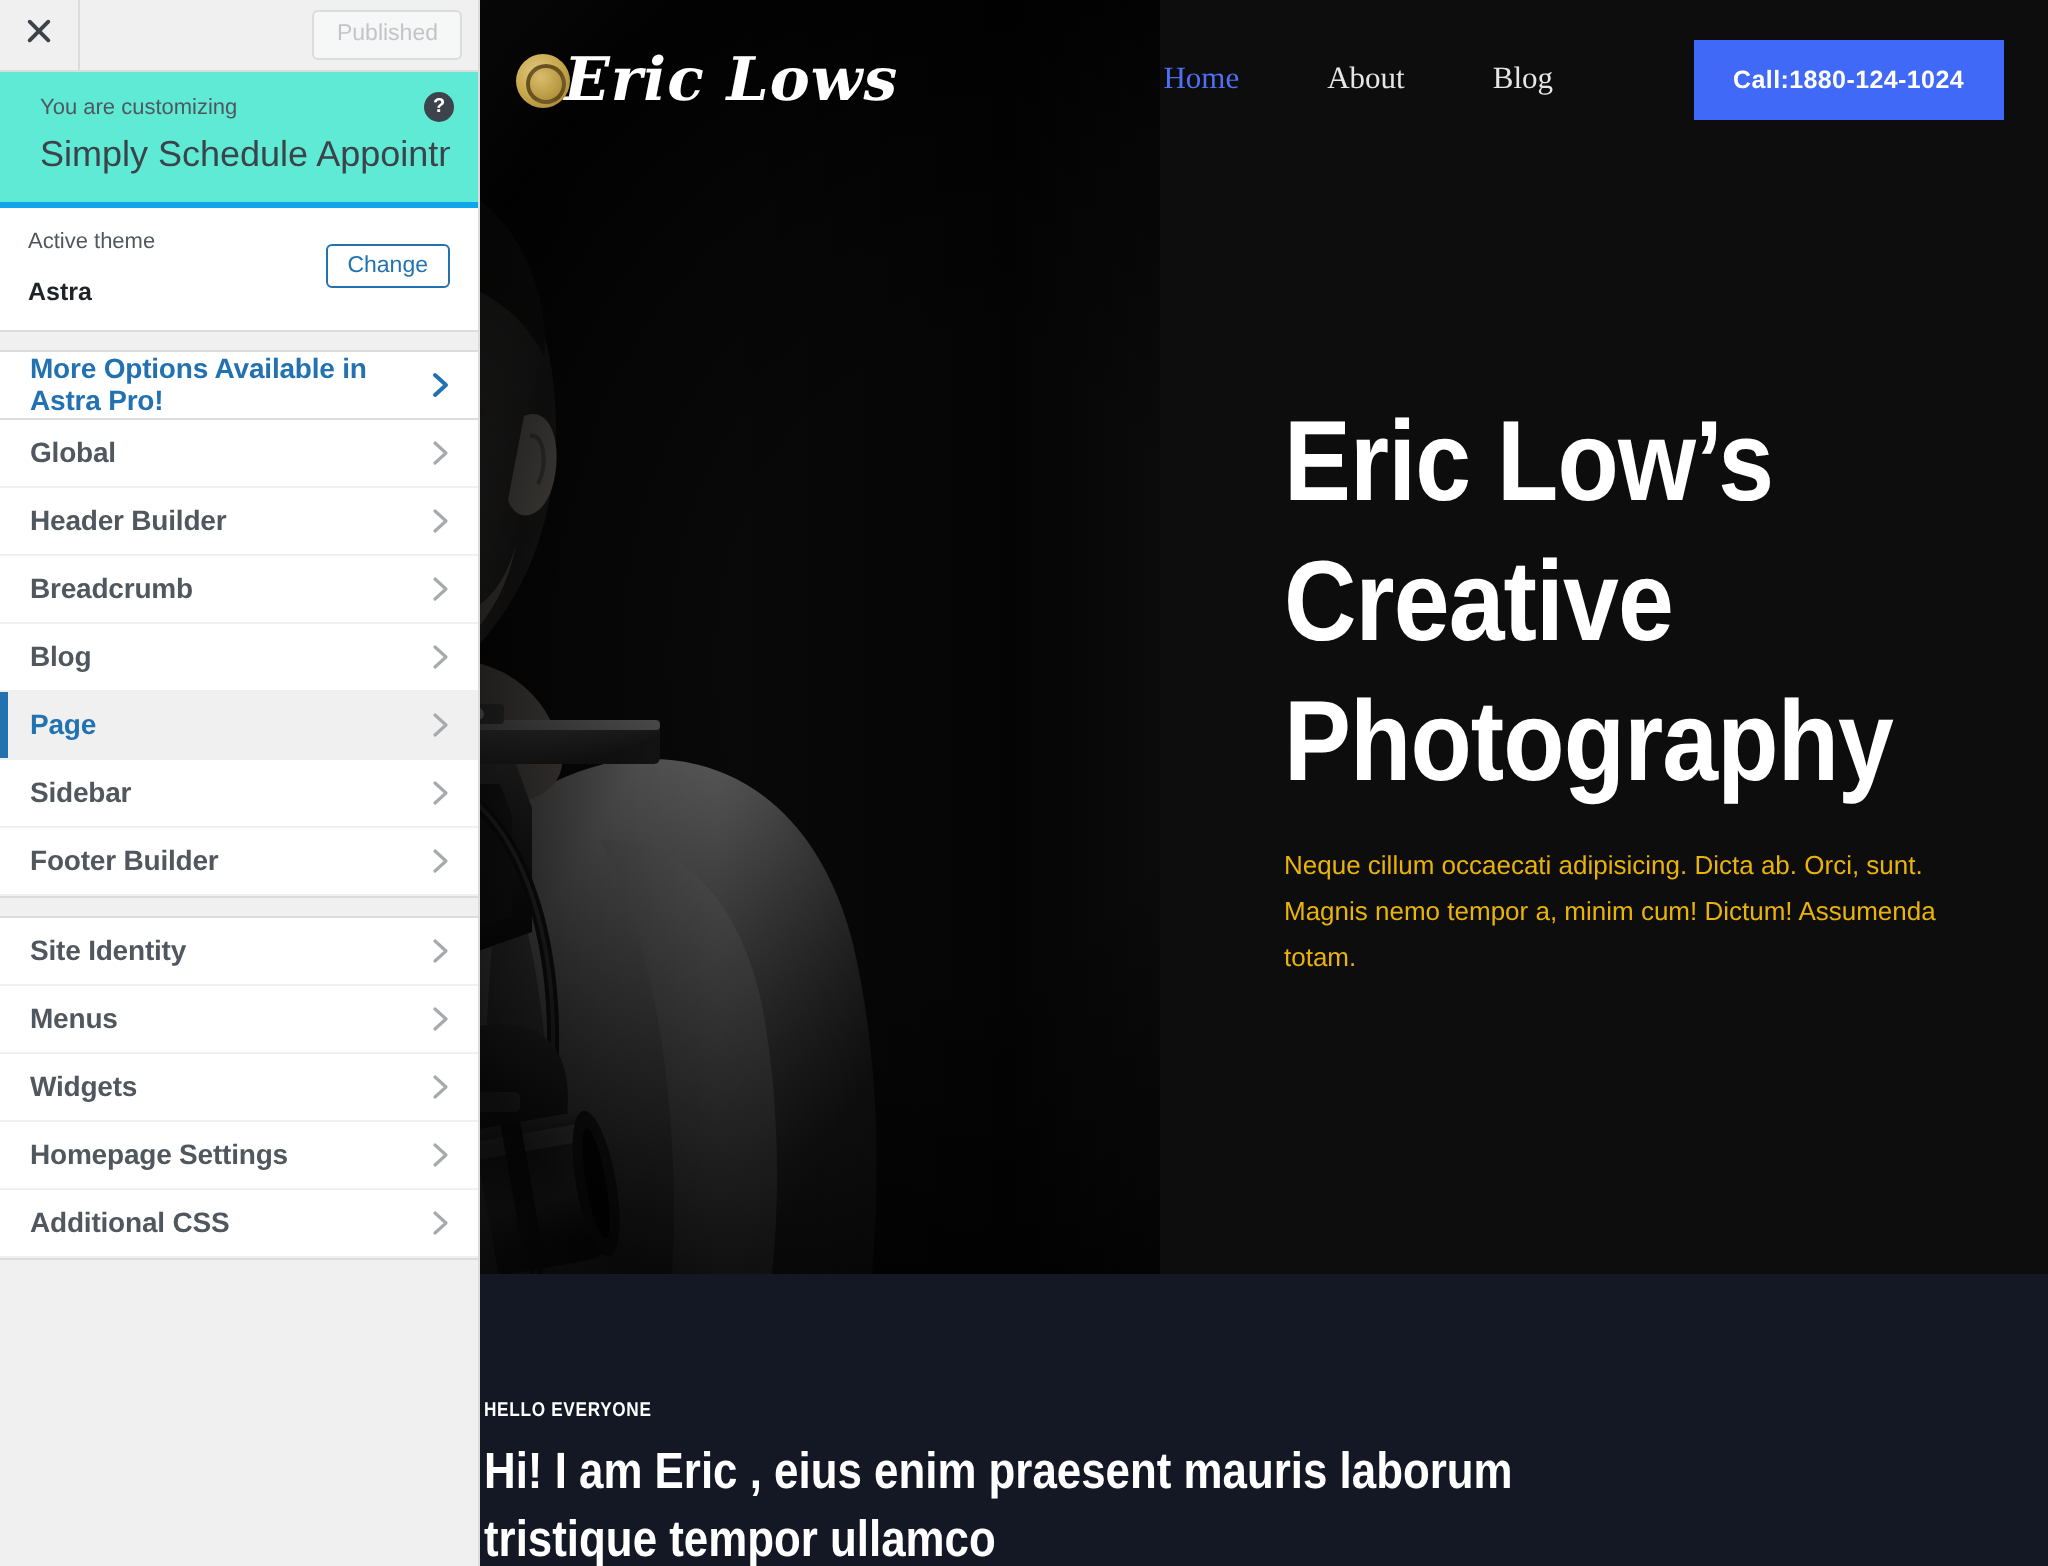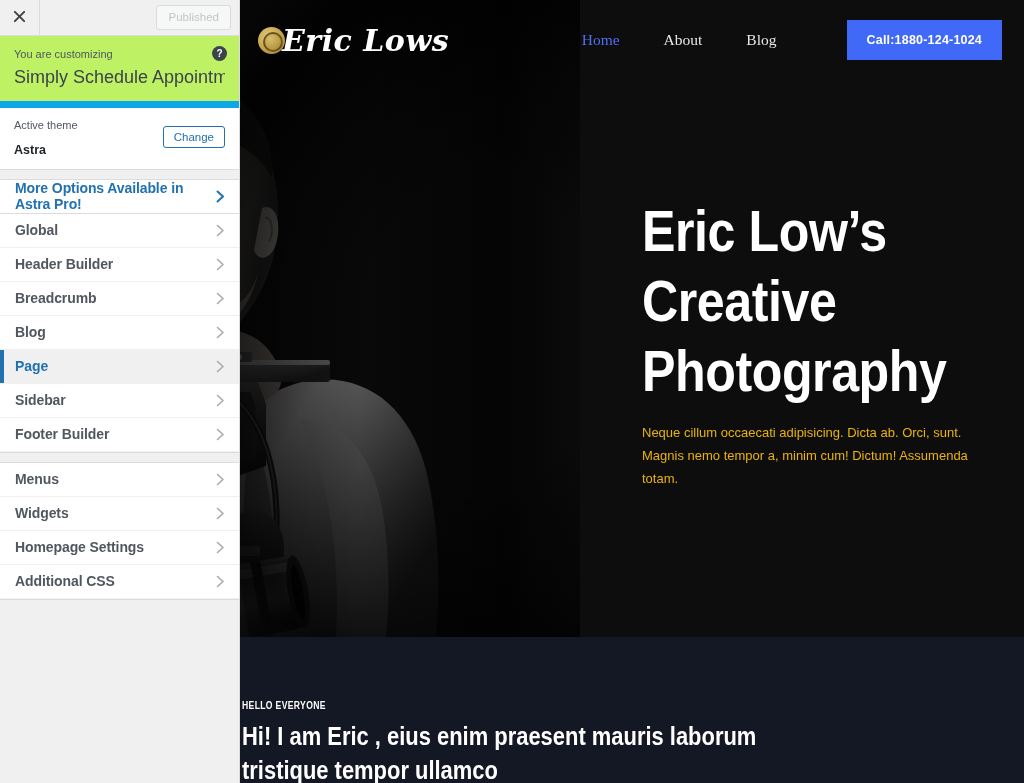--- a/index.html
+++ b/index.html
@@ -35,22 +35,22 @@
   .cz-topbar-spacer { flex: 1; }
   .cz-publish {
     margin: 4px 8px 4px 0; align-self: center;
     background: #f6f7f7; color: #c3c4c7;
     border: 1px solid #dcdcde; border-radius: 3px;
     font-size: 11.5px; padding: 5px 11px; line-height: 1.2;
     cursor: default; font-family: "Liberation Sans", sans-serif;
   }
 
   .cz-header {
-    background: #bef264; border-bottom: 7px solid #0ea5e9;
-    padding: 10px 14px 12px 14px; position: relative;
+    background: #5eead4; border-bottom: 3px solid #0ea5e9;
+    padding: 10px 14px 12px 20px; position: relative;
   }
   .cz-header-kicker { font-size: 11px; color: #50575e; line-height: 1.5; }
   .cz-header-title {
     font-size: 18px; color: #3c434a; line-height: 1.35;
     margin-top: 2px; white-space: nowrap; overflow: hidden;
     font-weight: 400;
   }
   .cz-help {
     position: absolute; right: 12px; top: 10px;
     width: 15px; height: 15px; border-radius: 50%;
@@ -296,20 +296,28 @@
             <svg width="9" height="13" viewBox="0 0 9 13" fill="none" stroke="currentColor" stroke-width="1.6" stroke-linecap="round" stroke-linejoin="round">
               <polyline points="1.5,1.5 7,6.5 1.5,11.5"></polyline>
             </svg>
           </span>
       </div>
     </div>
 
     <div class="cz-gap-sm"></div>
 
     <div class="cz-list">
+      <div class="cz-item">
+        <span class="cz-item-label">Site Identity</span>
+        <span class="cz-chev">
+            <svg width="9" height="13" viewBox="0 0 9 13" fill="none" stroke="currentColor" stroke-width="1.6" stroke-linecap="round" stroke-linejoin="round">
+              <polyline points="1.5,1.5 7,6.5 1.5,11.5"></polyline>
+            </svg>
+          </span>
+      </div>
       <div class="cz-item">
         <span class="cz-item-label">Menus</span>
         <span class="cz-chev">
             <svg width="9" height="13" viewBox="0 0 9 13" fill="none" stroke="currentColor" stroke-width="1.6" stroke-linecap="round" stroke-linejoin="round">
               <polyline points="1.5,1.5 7,6.5 1.5,11.5"></polyline>
             </svg>
           </span>
       </div>
       <div class="cz-item">
         <span class="cz-item-label">Widgets</span>

